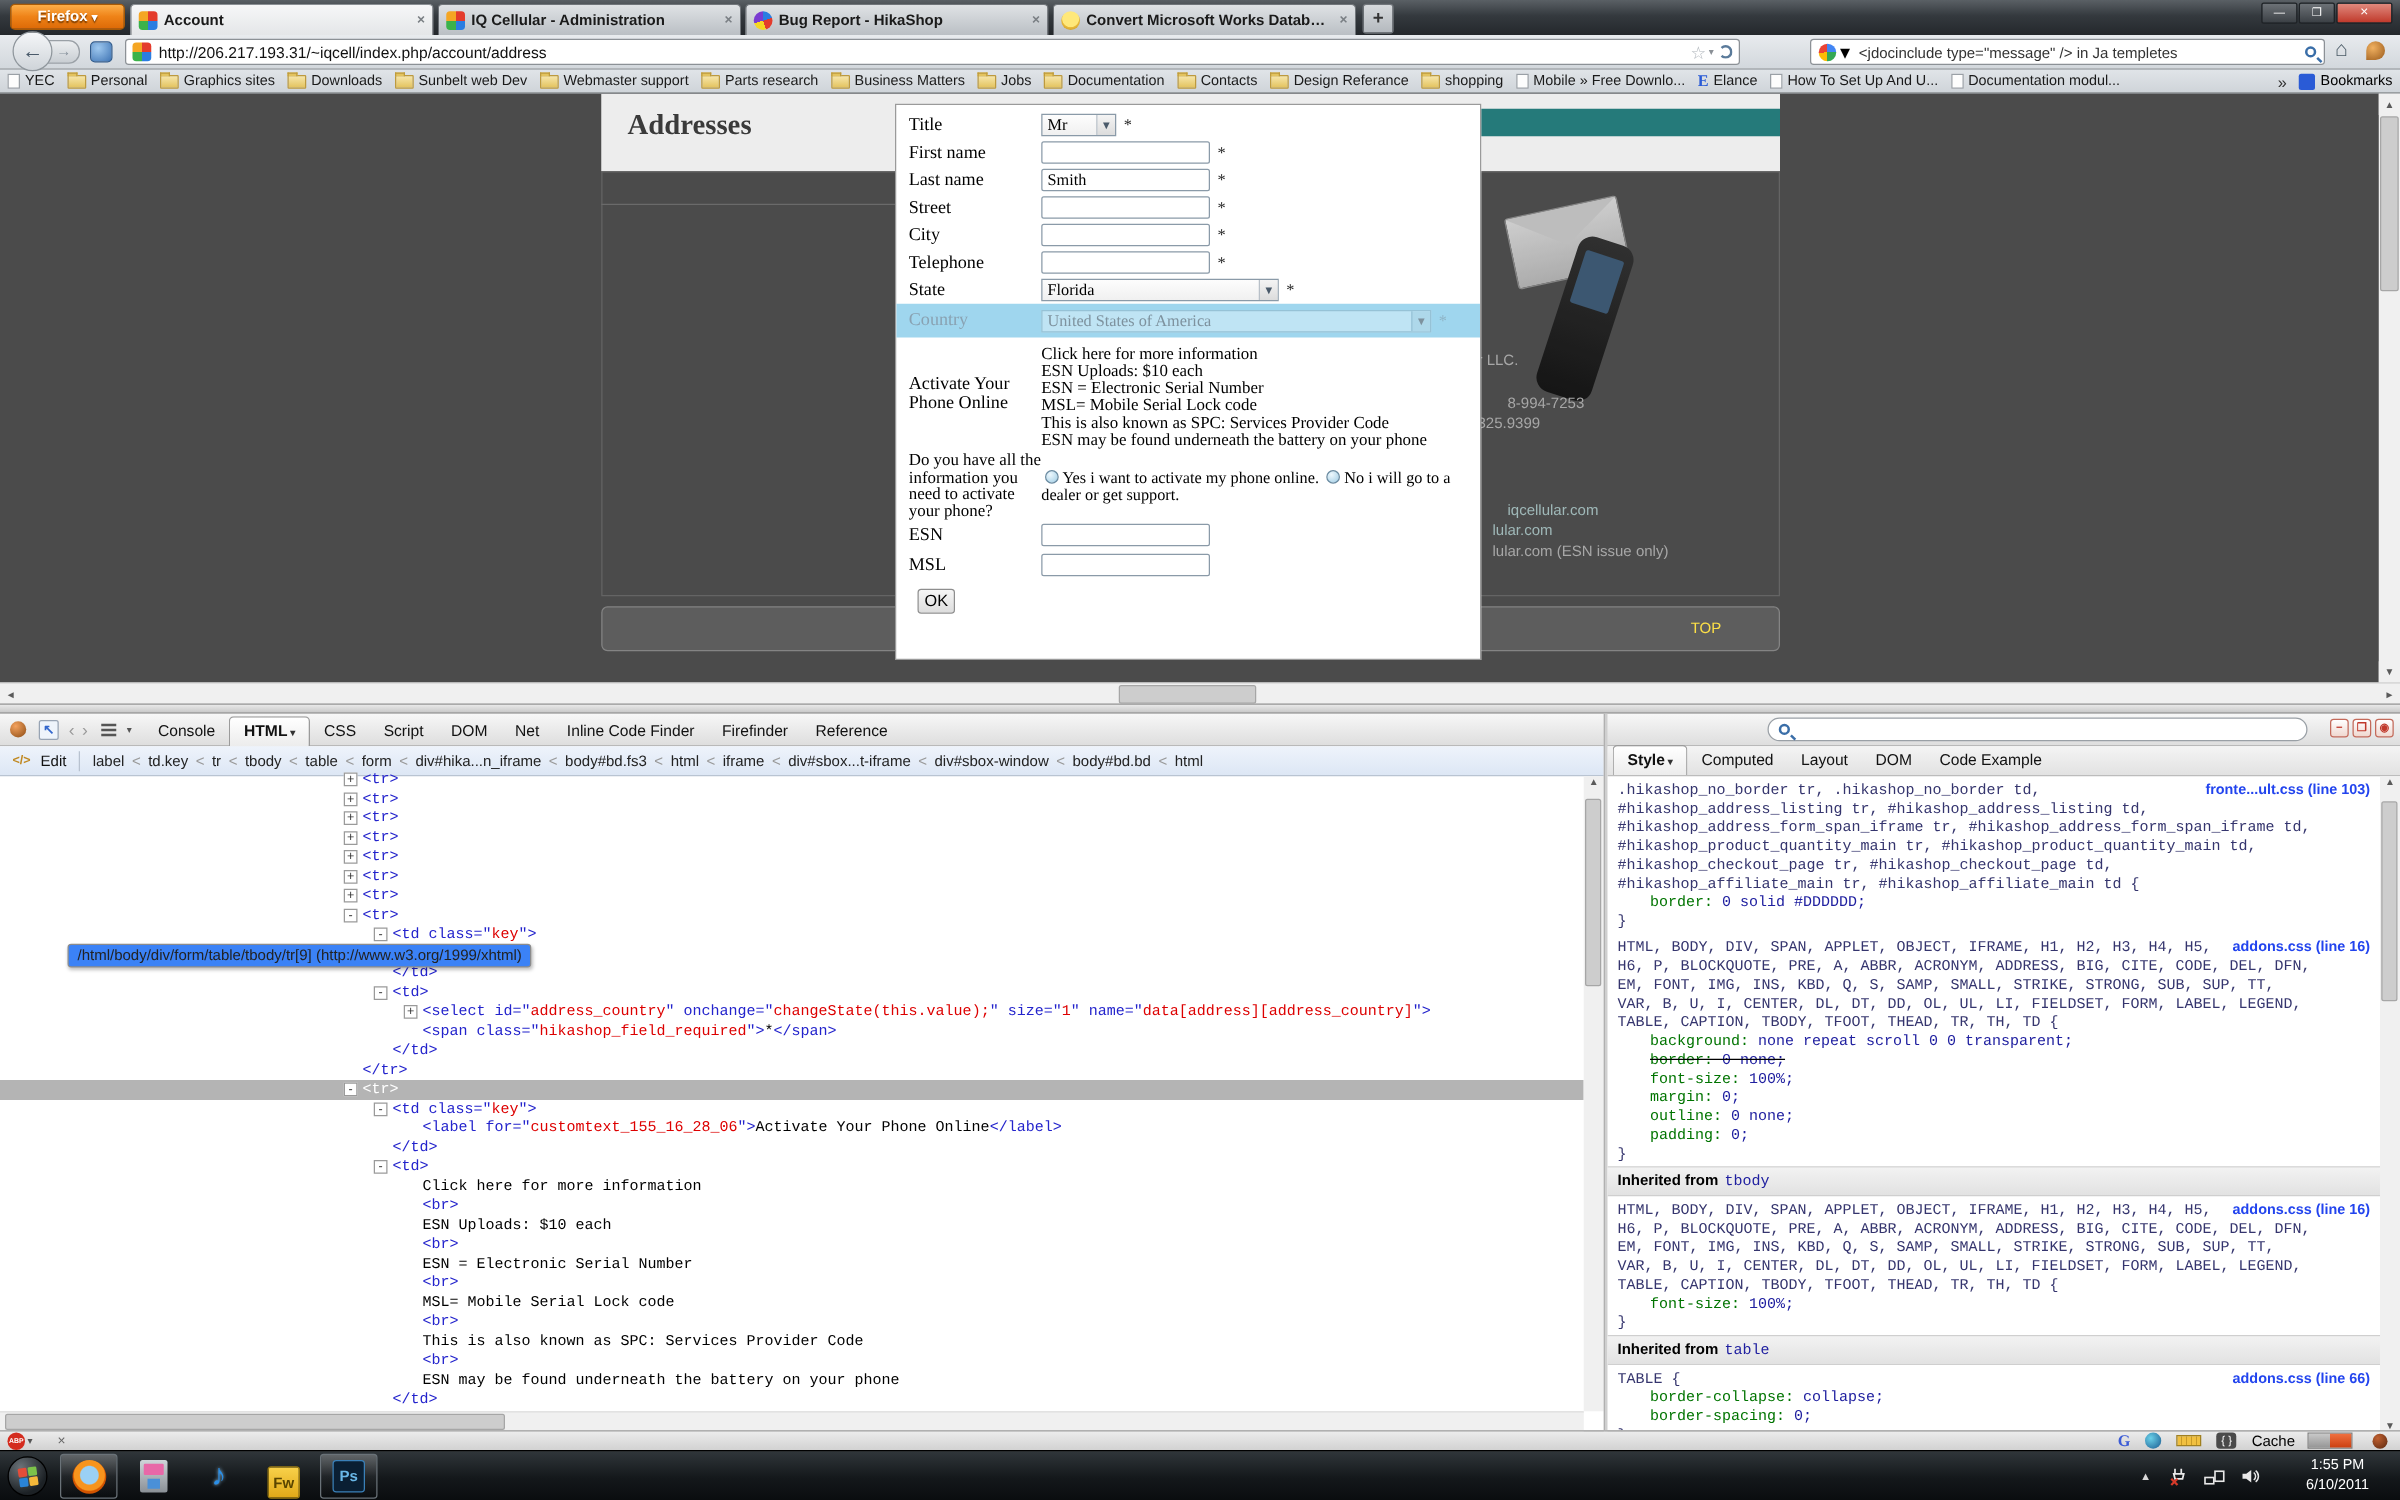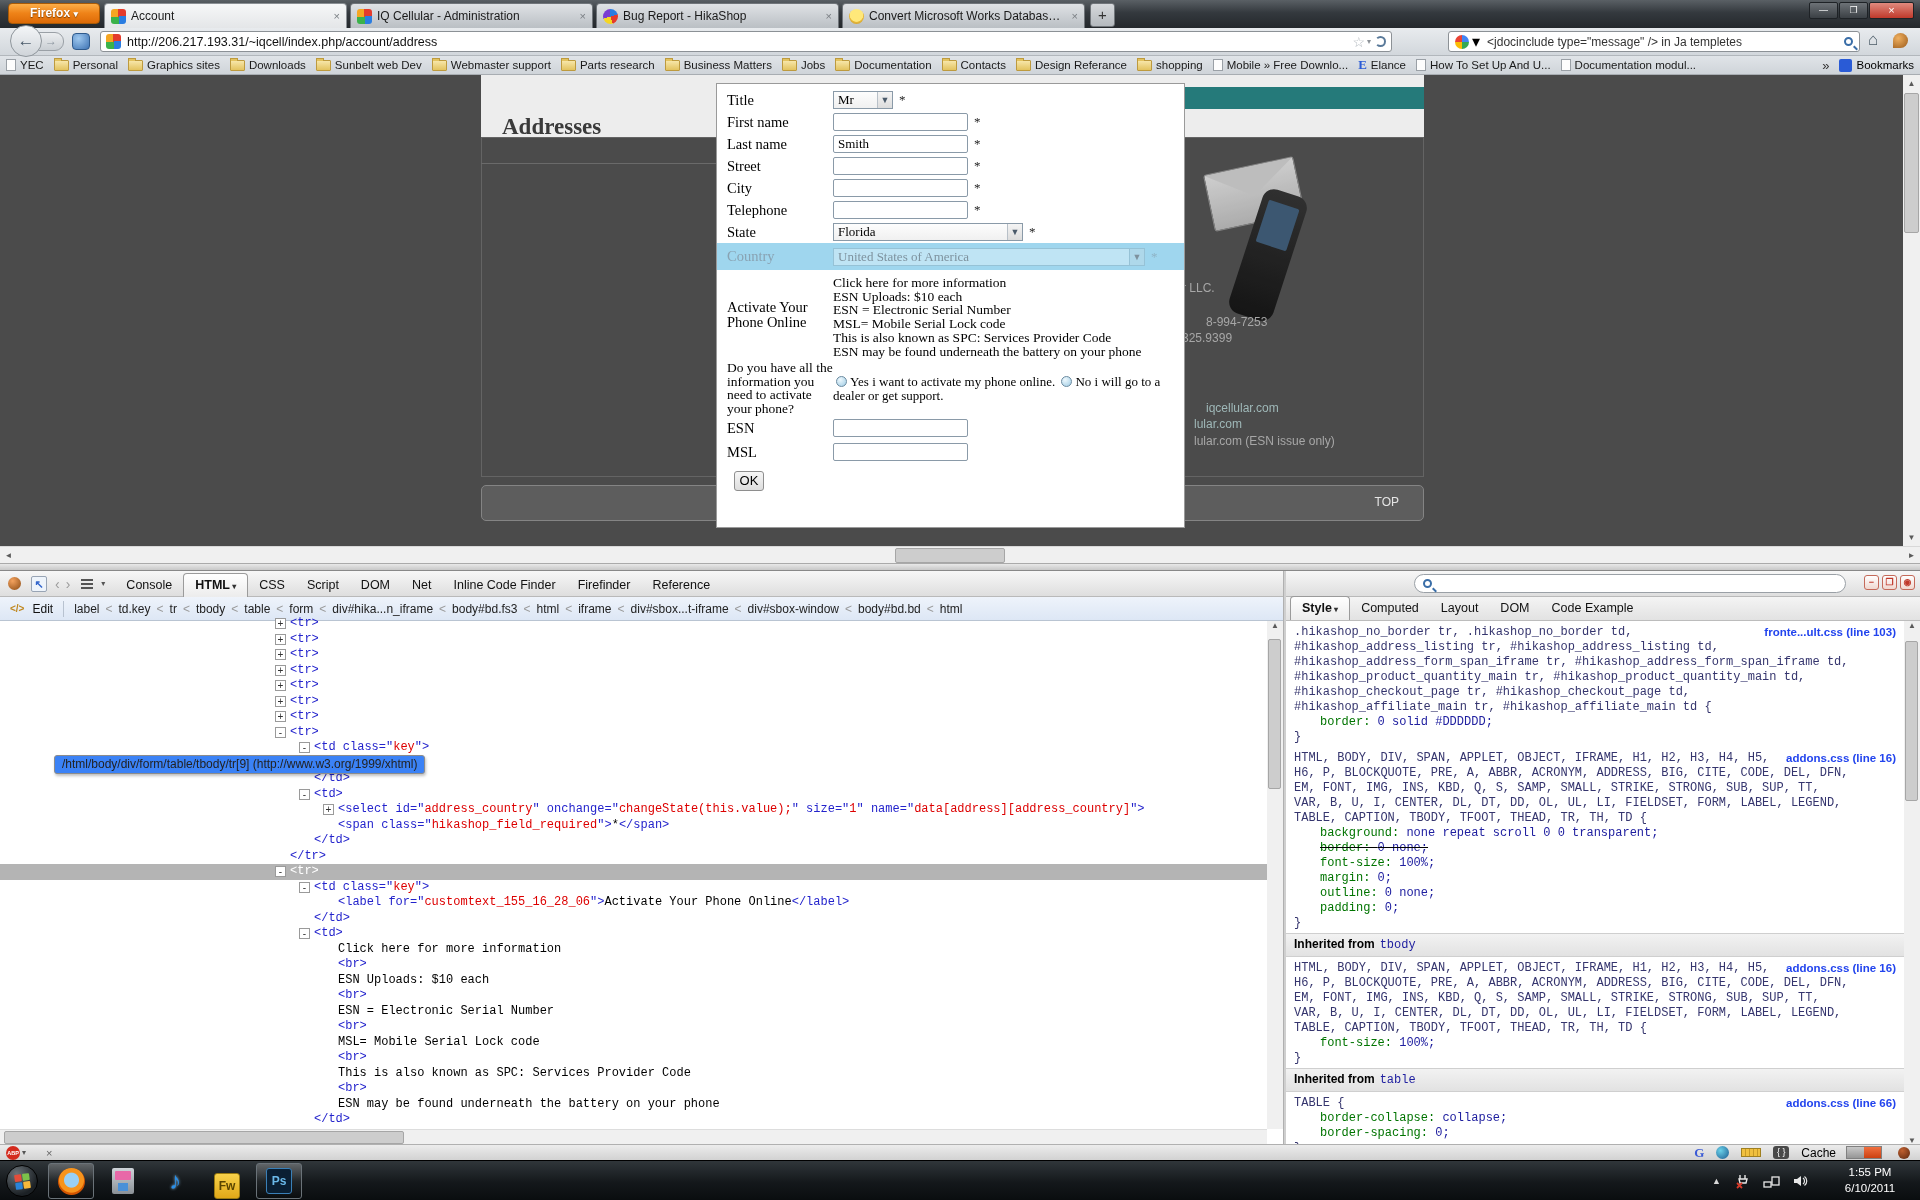--- a/index.html
+++ b/index.html
@@ -5,21 +5,21 @@
   * { margin:0; padding:0; box-sizing:border-box; }
   html,body { width:1920px; height:1200px; overflow:hidden; font-family:"Liberation Sans",sans-serif; background:#4b4b4b; }
 
   
   #titlebar { position:absolute; left:0; top:0; width:1920px; height:28px;
     background:linear-gradient(#5a6065,#34393e 45%,#24282c); }
   #ff-btn { position:absolute; left:8px; top:3px; width:92px; height:21px; border-radius:4px;
     background:linear-gradient(#fcae49,#ef8318 48%,#dd6a07); border:1px solid #a85a06;
     color:#fff; font-weight:bold; font-size:12px; line-height:19px; text-align:center; text-shadow:0 1px 1px #7a3c00;}
   #ff-btn .caret{font-size:9px;}
-  #tab-strip { position:absolute; left:104px; top:3px; height:25px; display:flex; }
+  #tab-strip { position:absolute; left:104px; top:3px; height:25px; display:flex;font-weight:bold; }
   .tab { width:243px; height:25px; margin-right:3px; border:1px solid #70757a; border-bottom:none;
     border-radius:4px 4px 0 0; background:linear-gradient(#dfe2e5,#babfc4); display:flex; align-items:center;
     padding:0 6px; font-size:12px; color:#1a1a1a; overflow:hidden; }
   .tab.active { background:linear-gradient(#f6f7f8,#e4e6e8); border-color:#8a8f94; }
   .tab-label { flex:1; white-space:nowrap; overflow:hidden; text-overflow:ellipsis; margin:0 5px; }
   .tab-close { color:#7a7f84; font-size:11px; }
   .favicon { width:15px; height:15px; border-radius:3px; flex-shrink:0; }
   .account-favicon,.joomla-favicon { background:conic-gradient(#e43b2c 0 25%,#2a7de1 25% 50%,#3bb24a 50% 75%,#f5a623 75%); }
   .hikashop-favicon { background:conic-gradient(#2a7de1 0 20%,#e43b2c 20% 45%,#f5d623 45% 70%,#7a3bd1 70%); border-radius:50%; }
   .bulb-favicon { background:radial-gradient(circle at 50% 40%,#ffe87a 0 55%,#e8b93a 60%,#b78a20); border-radius:50%; }
@@ -71,26 +71,26 @@
   .bm-ico.elance { color:#2a5bd6; font-weight:bold; font-size:13px; font-family:"Liberation Serif",serif;}
   #bm-overflow { margin-left:auto; color:#333; font-size:13px; margin-right:10px;}
   #bm-menu { display:flex; align-items:center; font-size:11.5px; }
   #bm-menu .bm-ico { width:13px; height:13px; background:#2a5bd6; border-radius:2px; }
 
   
   #page { position:absolute; left:0; top:75px; width:1903px; height:471px; background:#4b4b4b; overflow:hidden; }
   #site-band { position:absolute; left:481px; top:0; width:943px; height:62px; background:#ededed; }
   #teal-strip { position:absolute; left:1105px; top:12px; width:319px; height:22px; background:#257a7a; }
   #page-heading { position:absolute; left:502px; top:12px; font-family:"Liberation Serif",serif;
-    font-weight:bold; font-size:23px; color:#3a3a3a;margin-top:27px; }
+    font-weight:bold; font-size:23px; color:#3a3a3a; }
   #content-outline { position:absolute; left:481px; top:62px; width:943px; height:340px; border:1px solid #646464; }
   #content-line { position:absolute; left:481px; top:88px; width:235px; height:1px; background:#6a6a6a; }
   #footer-bar { position:absolute; left:481px; top:410px; width:943px; height:36px; background:#5d5d5d;
     border:1px solid #848484; border-radius:5px; }
-  #top-link { position:absolute; right:24px; top:9px; font-size:12px; color:#e5e5e5; }
+  #top-link { position:absolute; right:46px; top:9px; font-size:12px; color:#fde047; }
   .dim-text { position:absolute; font-size:12px; color:#a7a7a7; font-family:"Liberation Sans",sans-serif;}
   #phone-photo { position:absolute; left:1190px; top:60px; width:130px; height:200px; opacity:.85;}
   #envelope { position:absolute; left:18px; top:30px; width:92px; height:58px; background:linear-gradient(#e6e6e6,#bdbdbd);
     border:1px solid #909090; transform:rotate(-12deg); border-radius:3px;}
   #envelope::after{content:"";position:absolute;left:0;top:0;border-left:45px solid transparent;border-right:45px solid transparent;border-top:30px solid #d2d2d2;}
   #handset { position:absolute; left:55px; top:55px; width:46px; height:130px; background:linear-gradient(#2c2c2c,#0c0c0c);
     border-radius:12px; transform:rotate(18deg); }
   #handset::before { content:""; position:absolute; left:7px; top:12px; width:32px; height:44px; background:#3a5a78; border-radius:2px;}
   #page-vscroll { position:absolute; left:1903px; top:75px; width:17px; height:471px; background:#f0f0f0; }
   #page-vscroll .thumb { position:absolute; left:1px; top:18px; width:15px; height:140px; background:#cdcdcd; border:1px solid #a6a6a6; border-radius:2px;}

